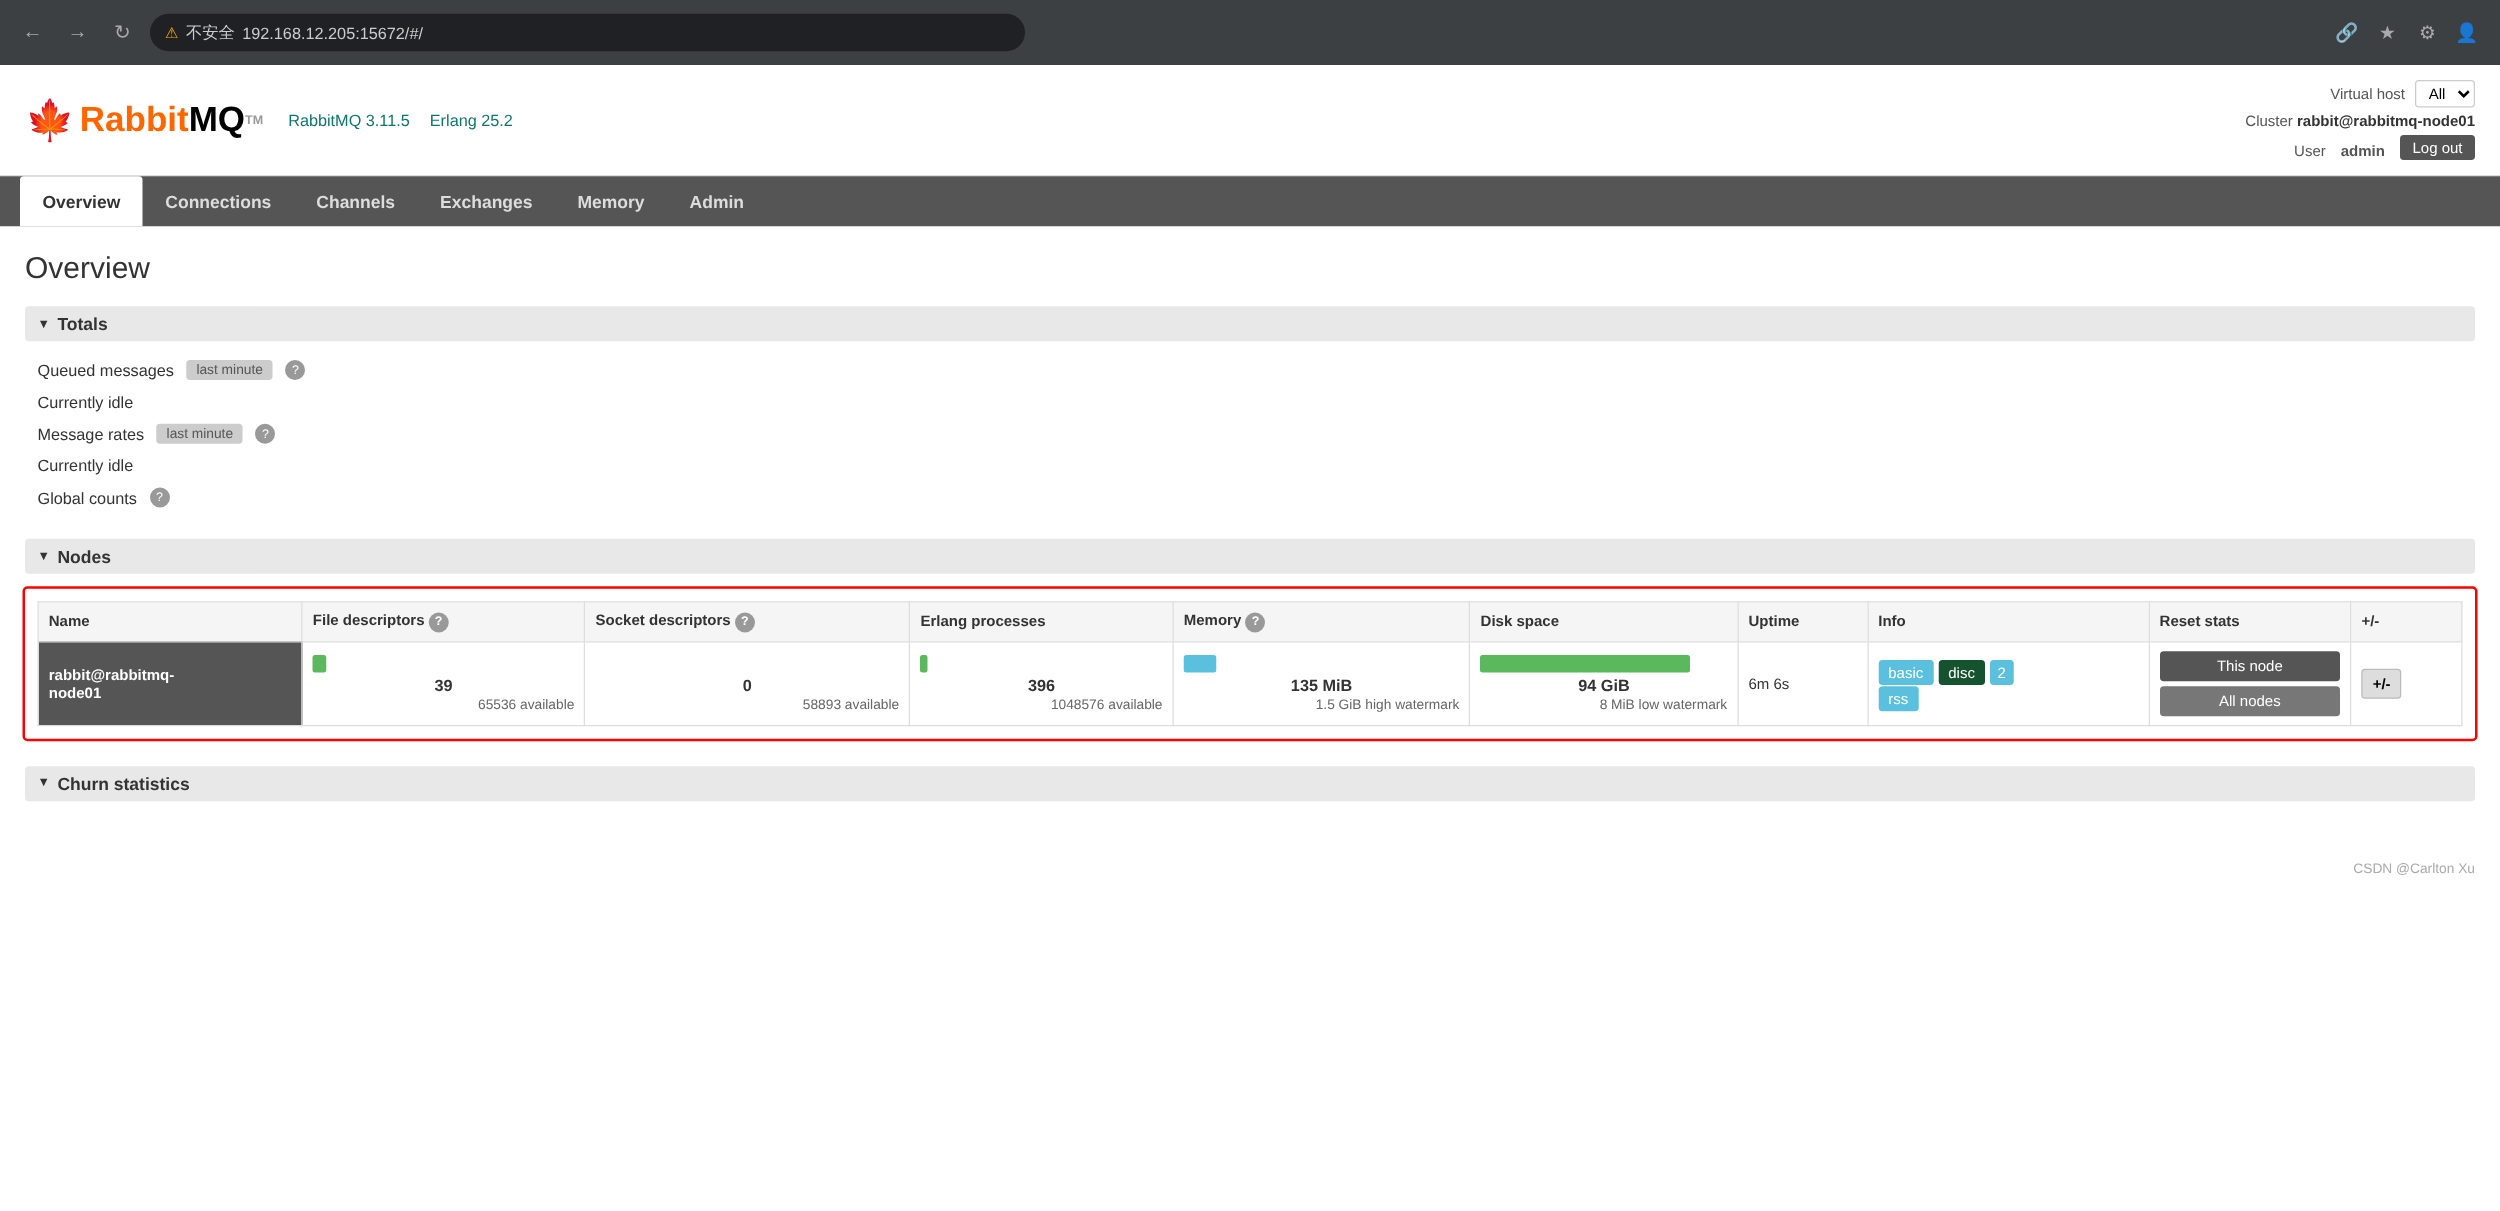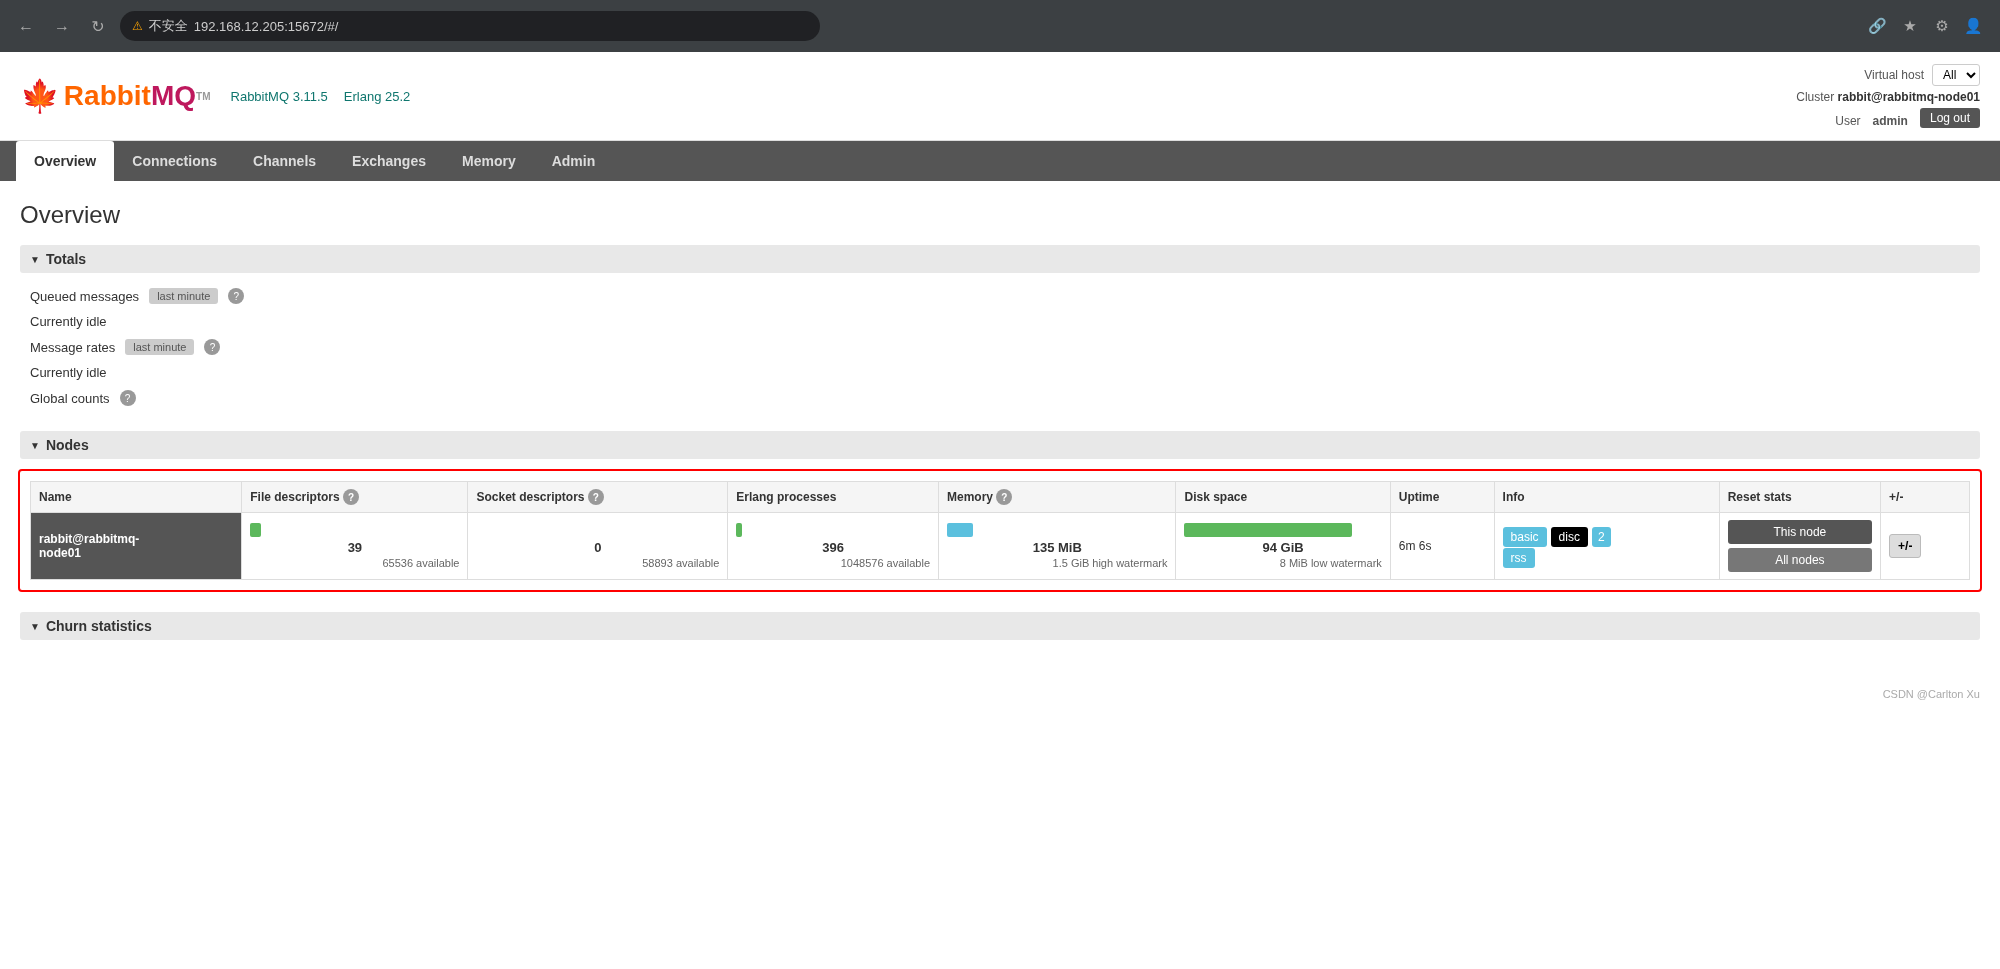--- a/index.html
+++ b/index.html
@@ -42,21 +42,21 @@
       padding: 12px 20px;
       border-bottom: 1px solid #ddd;
       display: flex;
       align-items: center;
       justify-content: space-between;
     }
     .logo-area { display: flex; align-items: center; gap: 20px; }
     .logo { display: flex; align-items: center; font-size: 28px; font-weight: bold; }
     .logo-icon { color: #f60; font-size: 32px; margin-right: 4px; }
     .logo-rabbit { color: #f60; }
-    .logo-mq { color: #be185d; }
+    .logo-mq { color: #000000; }
     .logo-tm { color: #999; font-size: 10px; vertical-align: super; }
     .version-info { display: flex; gap: 16px; color: #0f766e; font-size: 13px; }
     .header-right { text-align: right; font-size: 12px; color: #555; }
     .header-right .refresh-row { display: flex; align-items: center; justify-content: flex-end; gap: 8px; margin-bottom: 4px; }
     .header-right .vhost-row { display: flex; align-items: center; justify-content: flex-end; gap: 8px; margin-bottom: 4px; }
     .header-right .cluster-row { margin-bottom: 4px; }
     .header-right .user-row { display: flex; align-items: flex-end; justify-content: flex-end; gap: 12px; }
     .refresh-select {
       padding: 3px 6px; border: 1px solid #ccc; border-radius: 3px;
       font-size: 12px; background: white;
@@ -153,21 +153,21 @@
     }
     .progress-bar.green { background: #5cb85c; }
     .progress-bar.cyan { background: #5bc0de; }
     .avail-text { font-size: 11px; color: #666; text-align: right; }
     .val-text { font-size: 13px; font-weight: bold; text-align: center; margin-bottom: 2px; }
     .info-badges { display: flex; flex-wrap: wrap; gap: 4px; }
     .info-badge {
       padding: 3px 8px; border-radius: 3px; font-size: 12px; color: white; cursor: pointer;
     }
     .info-badge.blue { background: #5bc0de; }
-    .info-badge.teal { background: #000000; }
+    .info-badge.teal { background: #14532d; }
     .info-badge-num {
       background: #5bc0de; color: white; padding: 3px 6px;
       border-radius: 3px; font-size: 12px;
     }
     .reset-btn {
       background: #555; color: white; padding: 5px 10px;
       border: none; border-radius: 3px; cursor: pointer; font-size: 12px;
       display: block; width: 100%; margin-bottom: 4px; text-align: center;
     }
     .reset-btn-all {

